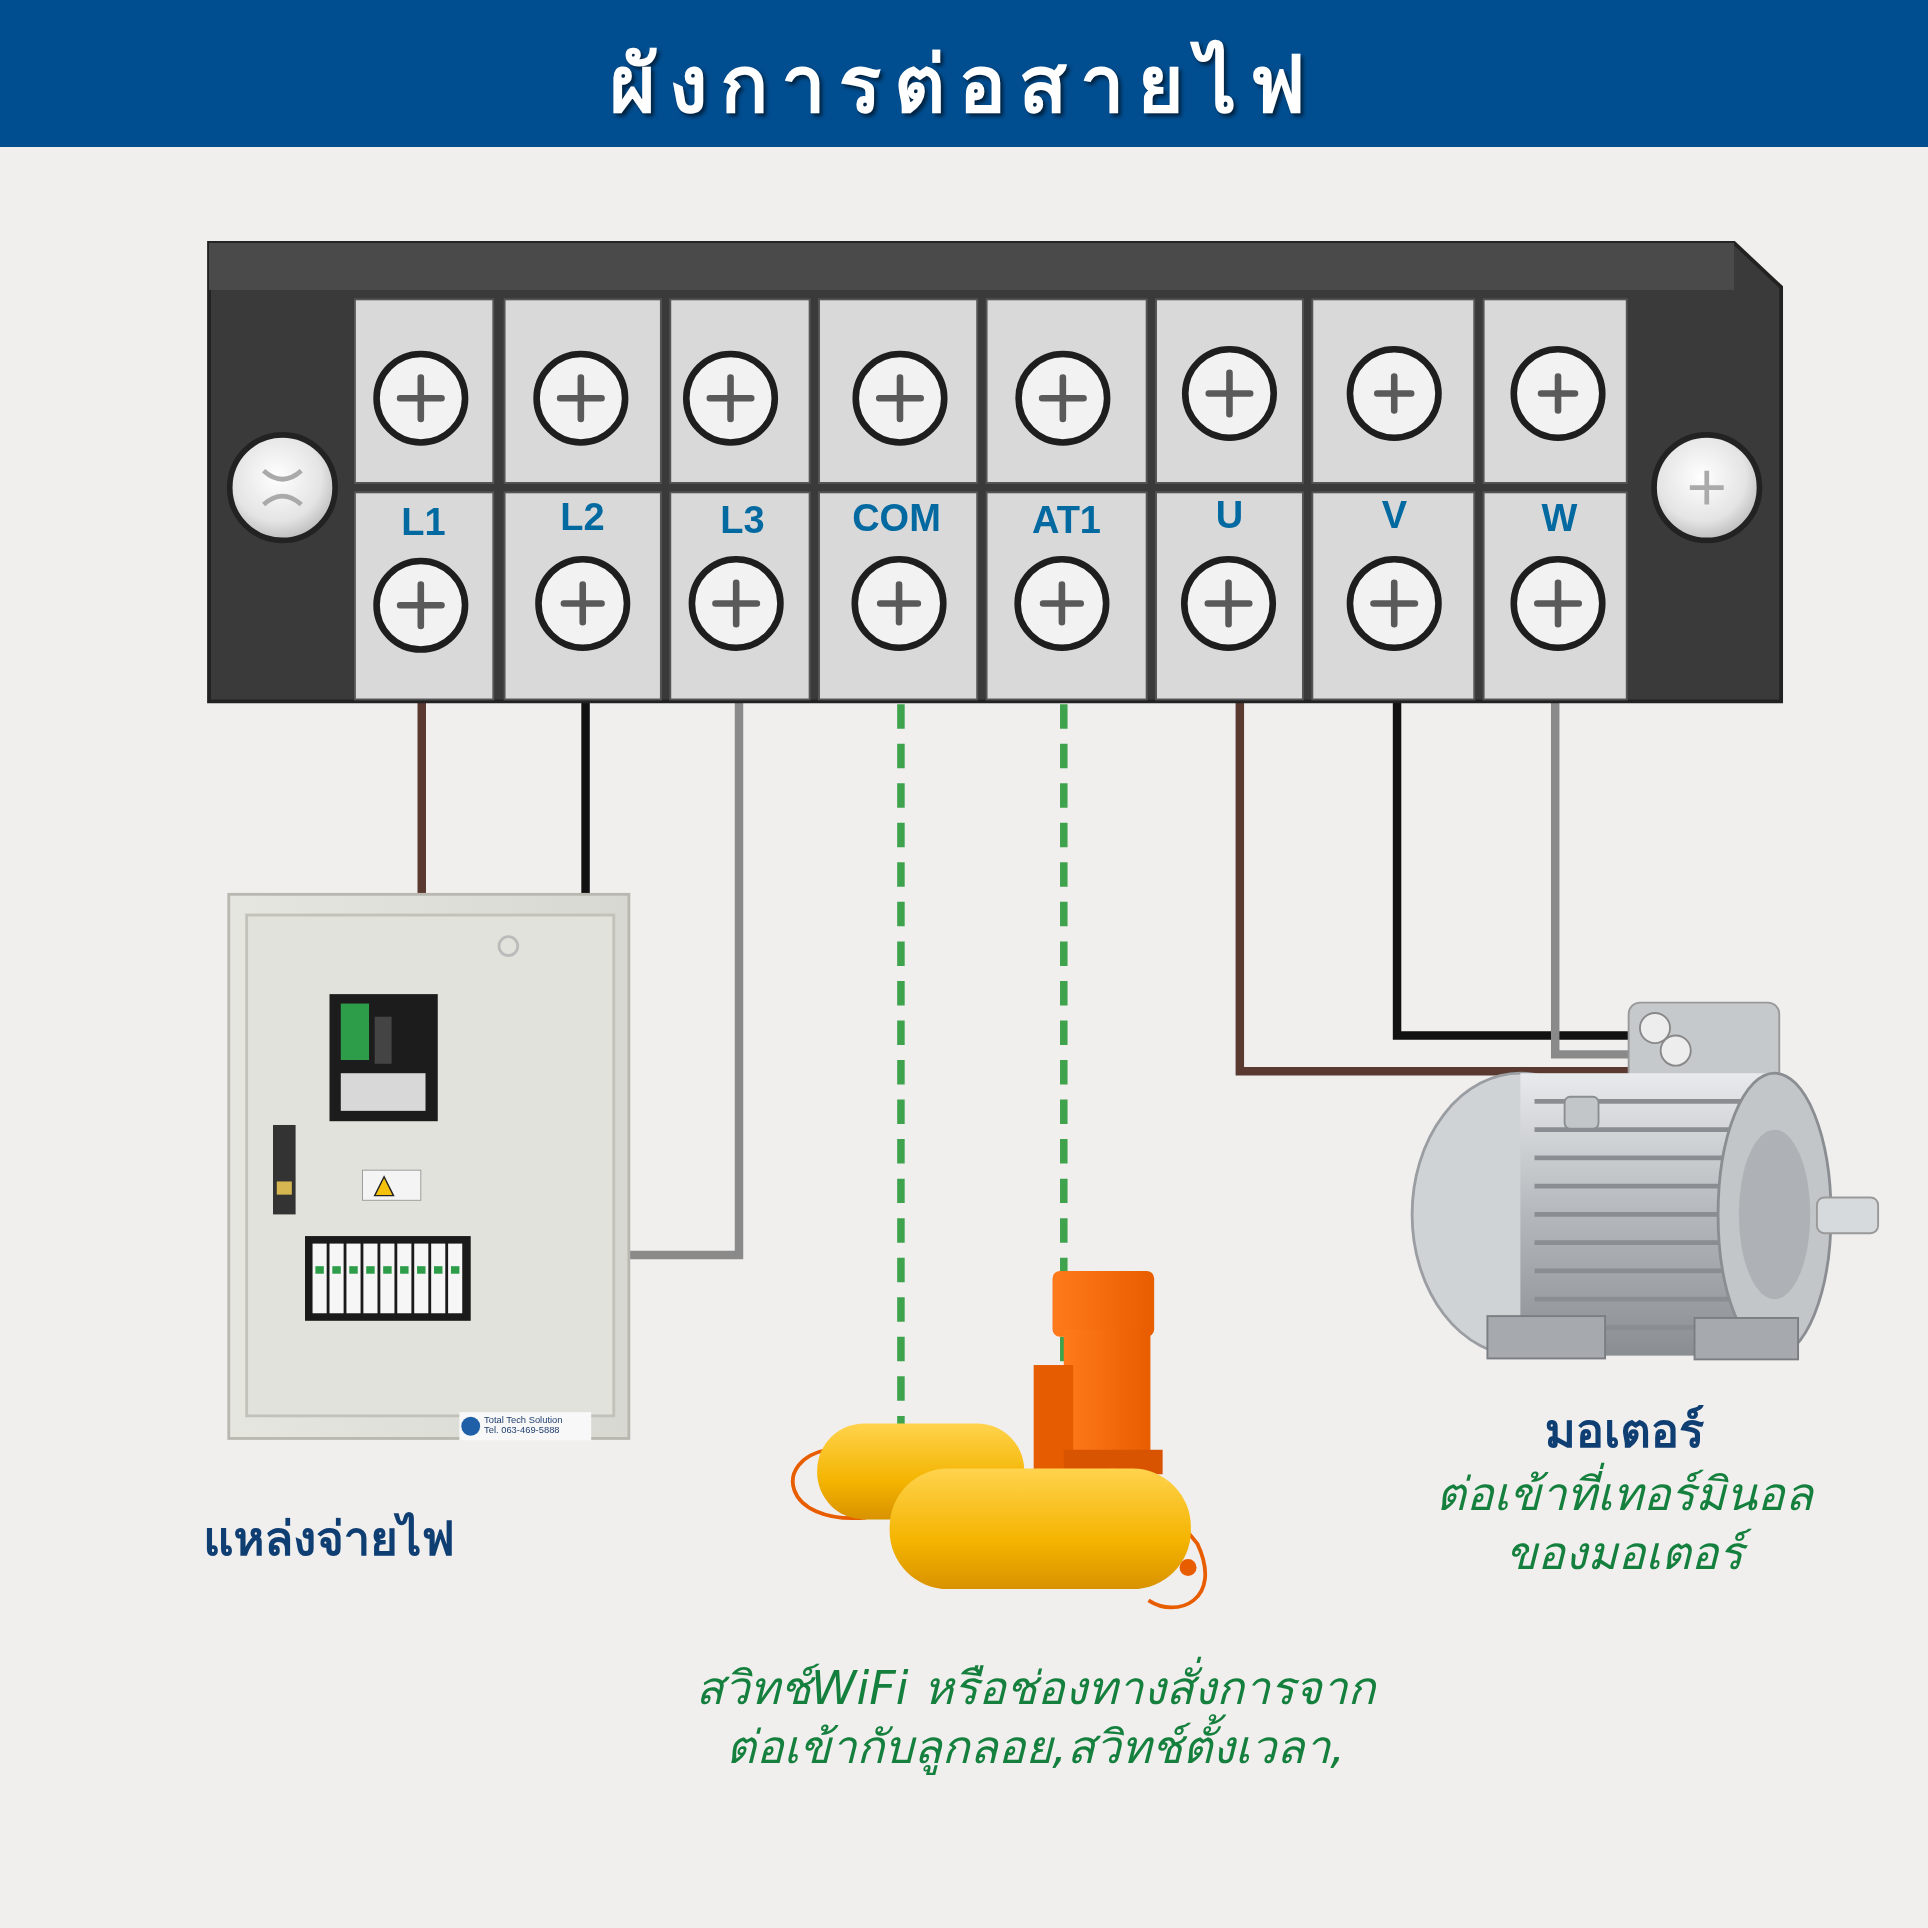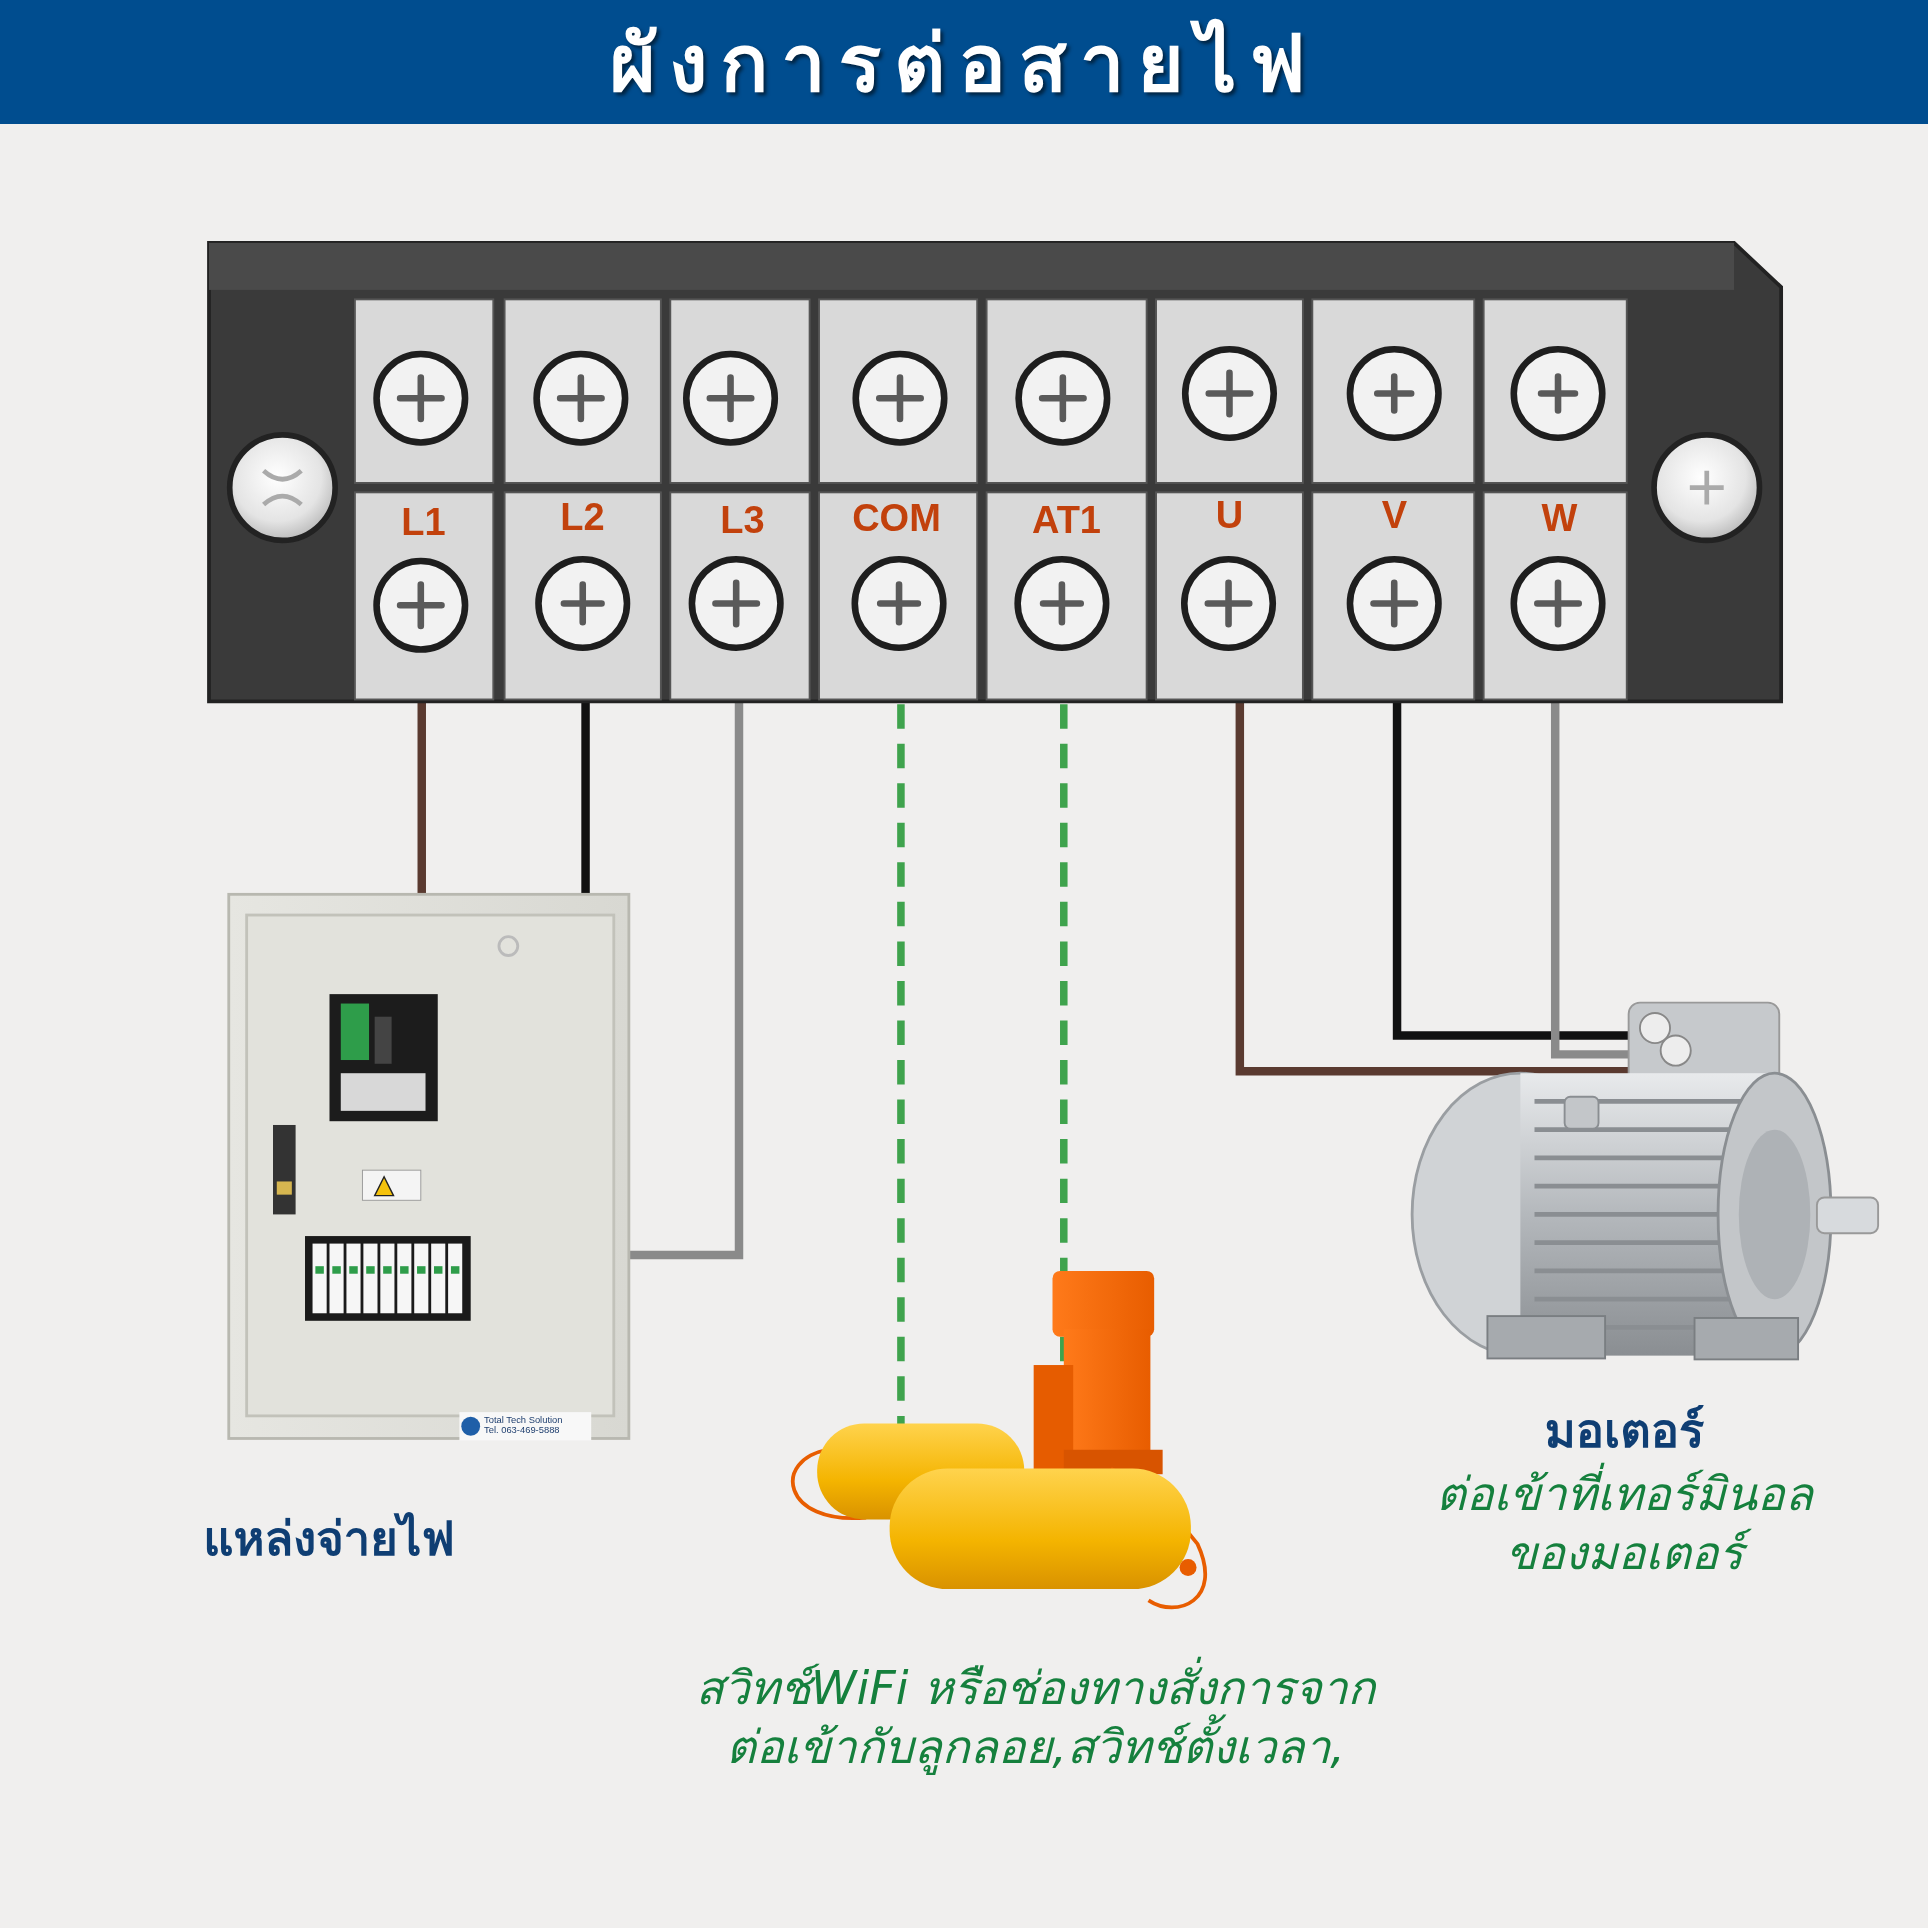--- a/index.html
+++ b/index.html
@@ -3,33 +3,33 @@
   <meta charset="utf-8">
   <style>
     * { margin: 0; padding: 0; box-sizing: border-box; }
     html, body { width: 1928px; height: 1928px; overflow: hidden; }
     body {
       background: #f0efee;
       font-family: "DejaVu Sans", "Liberation Sans", sans-serif;
       position: relative;
     }
     .header {
-      position: absolute; left: 0; top: 0; width: 1928px; height: 124px;
+      position: absolute; left: 0; top: 0; width: 1928px; height: 147px;
       background: #004d8f;
-      display: flex; align-items: flex-start; justify-content: center;
+      display: flex; align-items: flex-end; justify-content: center;
     }
     .header-title {
       color: #ffffff; font-size: 79px; font-weight: bold; letter-spacing: 13px;
       text-shadow: 2.8px 2.8px 3.8px rgba(0,0,0,0.55);
       font-family: "DejaVu Sans", sans-serif;
     }
     svg.diagram { position: absolute; left: 0; top: 0; }
     .terminal-label {
       position: absolute; font-family: "Liberation Sans", sans-serif;
-      font-weight: bold; font-size: 38px; color: #c2410c;
+      font-weight: bold; font-size: 38px; color: #0369a1;
       text-align: center; width: 141px;
     }
     .caption { position: absolute; text-align: center; }
     .caption-title {
       color: #0f3e73; font-weight: bold; font-size: 47px; line-height: 1.2;
       font-family: "DejaVu Sans", sans-serif;
     }
     .caption-body {
       color: #15803d; font-size: 46px; line-height: 1.28;
       font-family: "DejaVu Sans", sans-serif;

